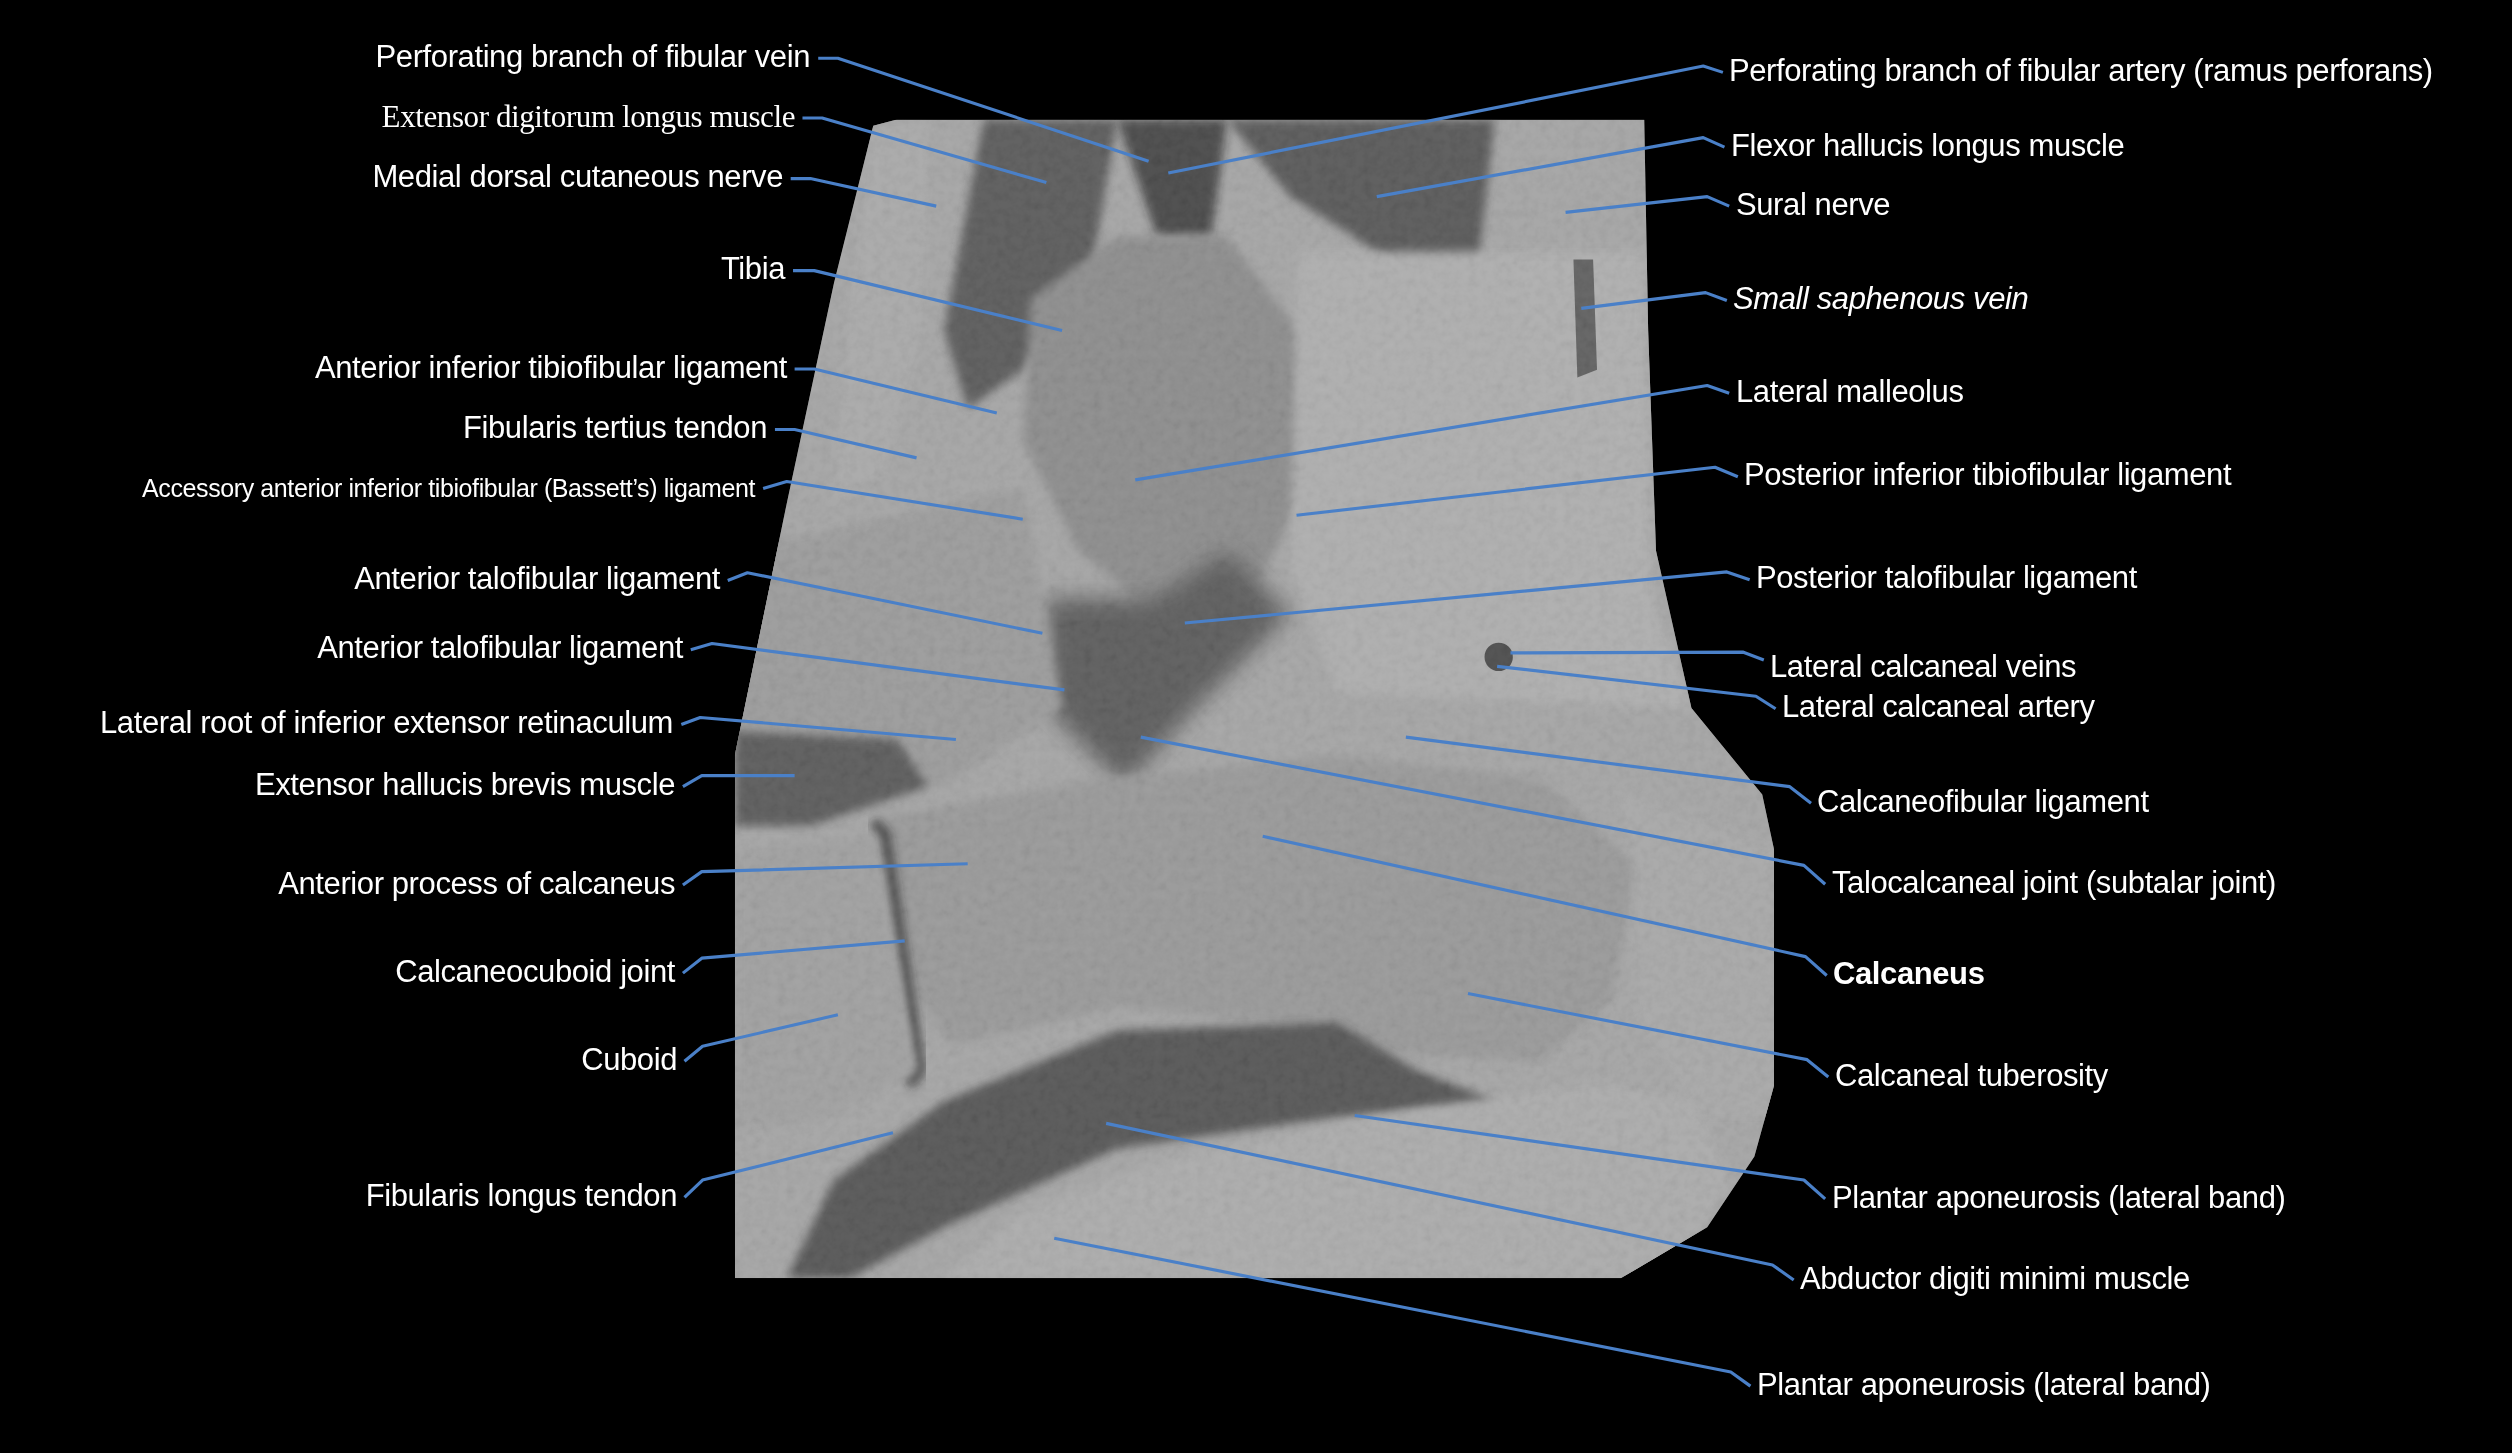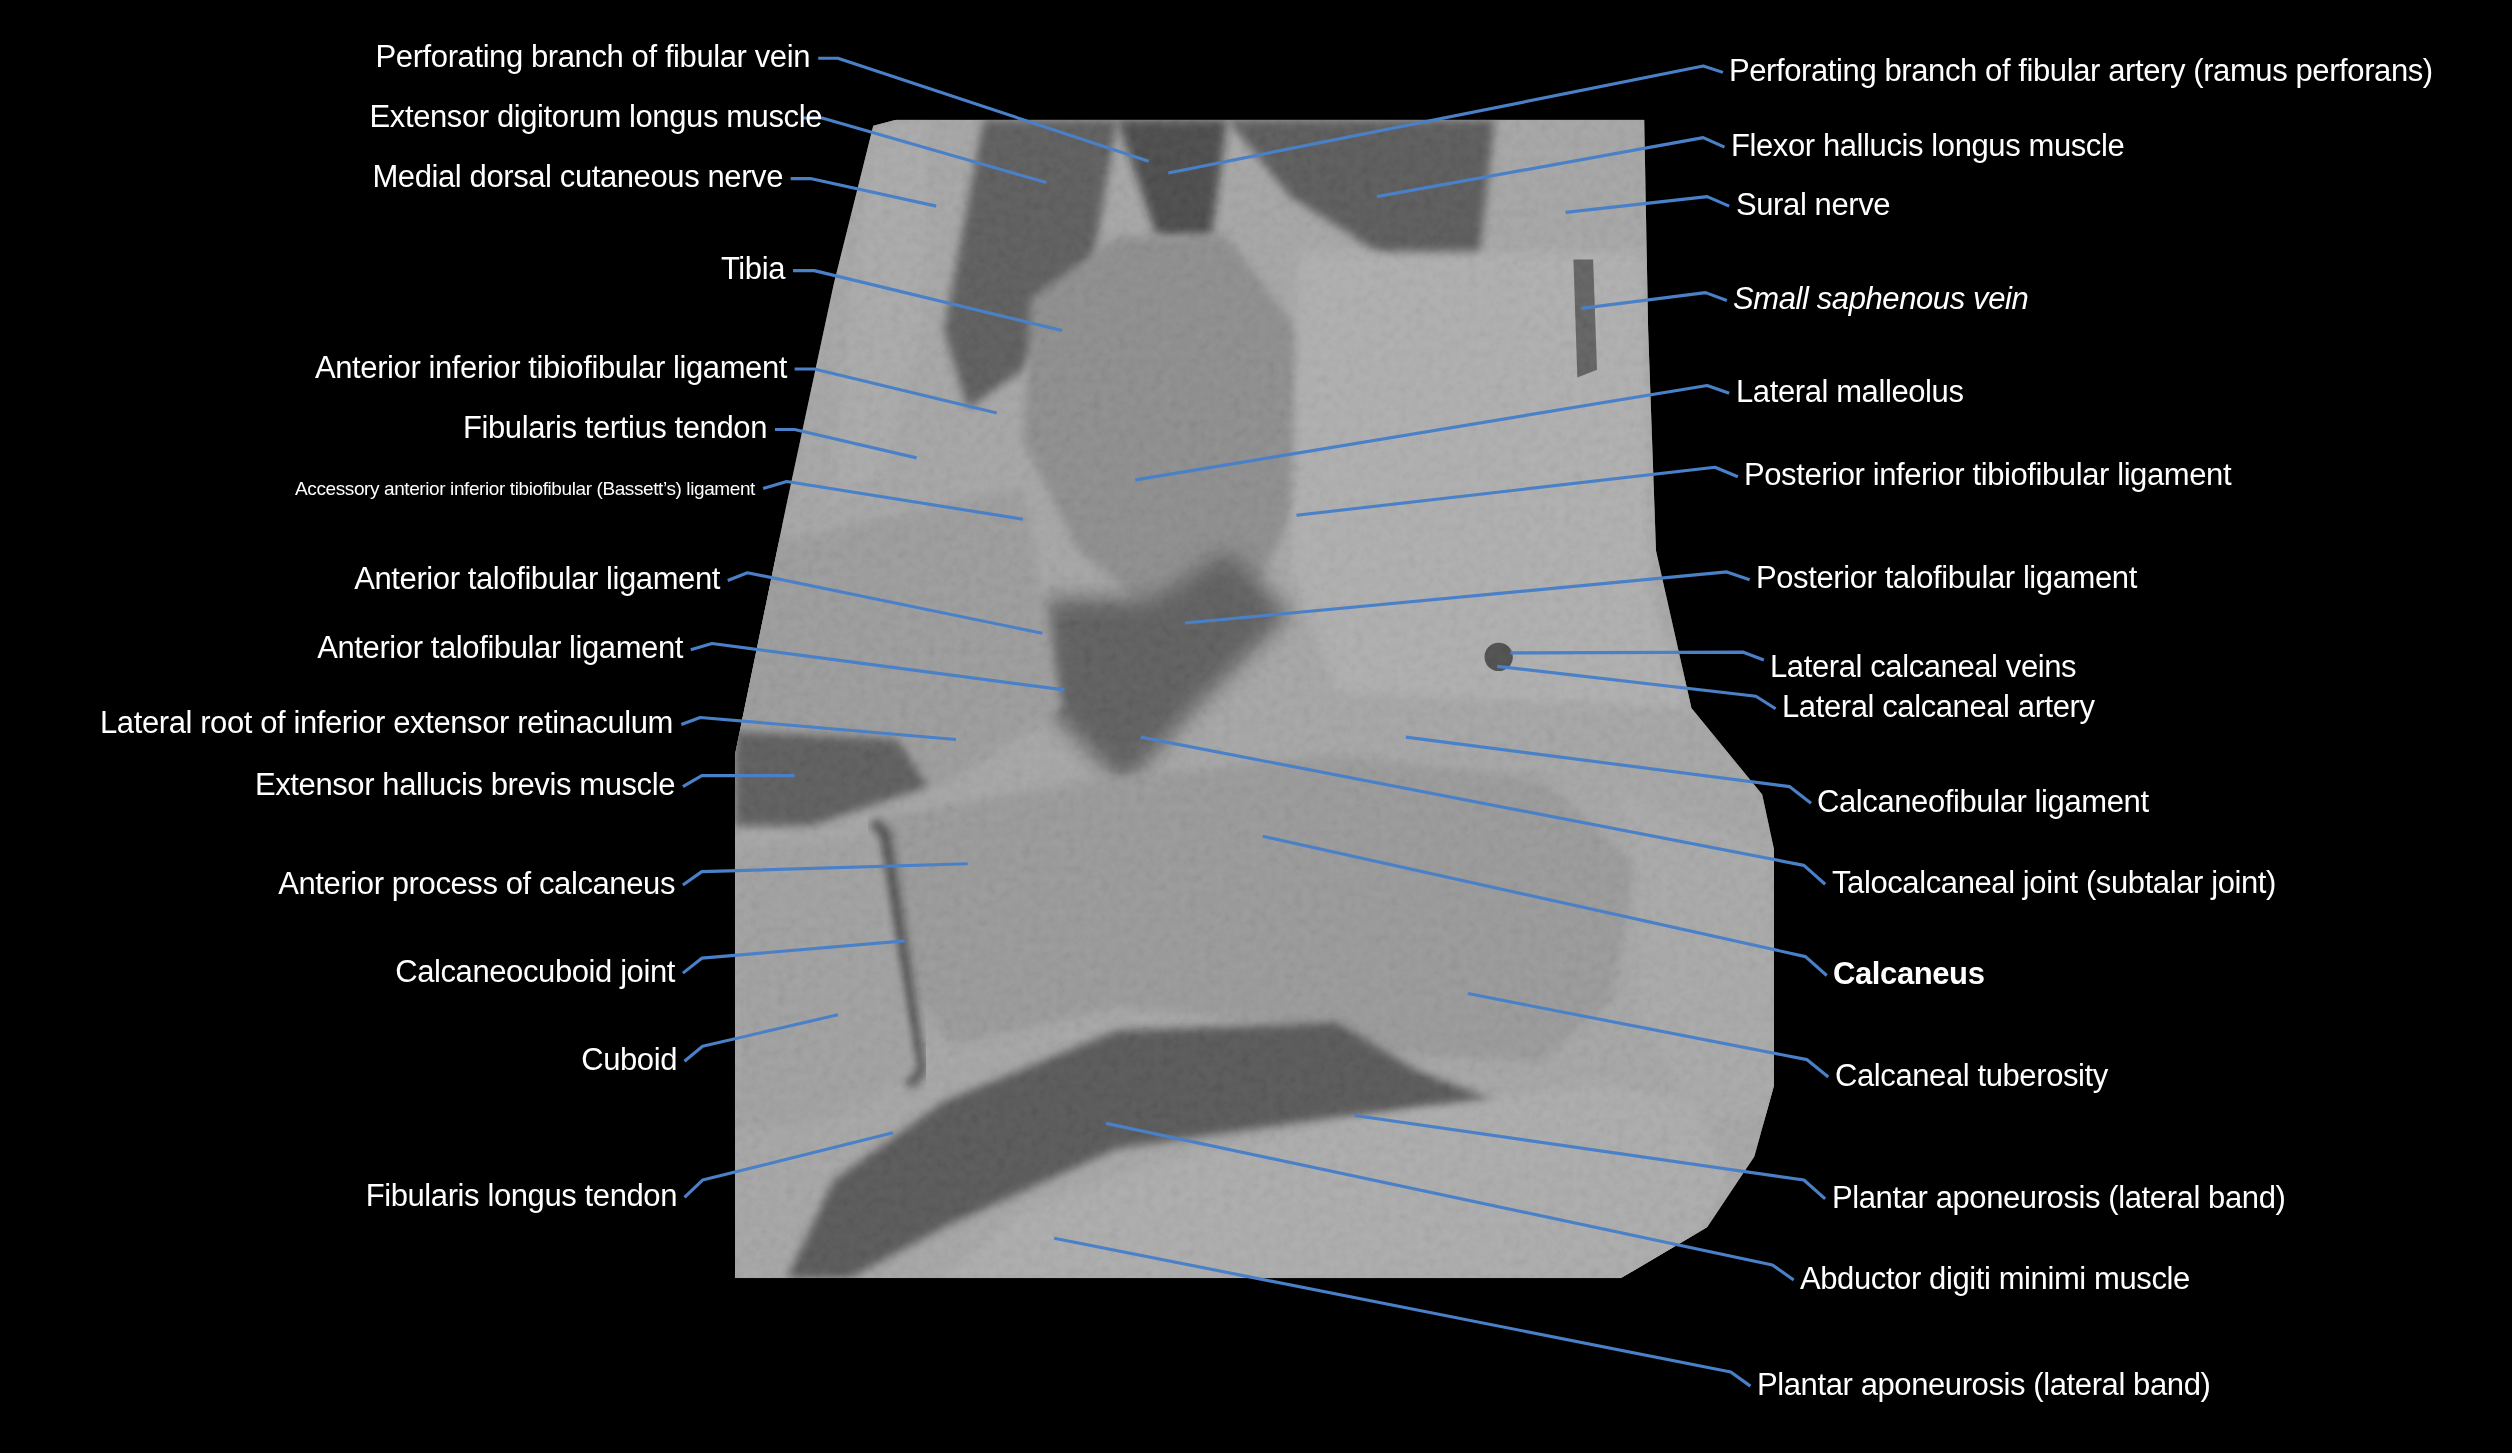--- a/index.html
+++ b/index.html
@@ -1,21 +1,21 @@
 <!DOCTYPE html>
 <html style="font-size:12.6px"><head>
 <meta charset="utf-8">
 <style>
   html, body { margin: 0; padding: 0; background: #000; }
   body { width: 2512px; height: 1453px; position: relative; overflow: hidden; font-family: "Liberation Sans", sans-serif; }
   #stage { position: absolute; left: 0; top: 0; width: 2355px; height: 1453px; background: #000; }
   #mri { position: absolute; left: 0; top: 0; width: 2512px; height: 1453px; }
   #leaders { position: absolute; left: 0; top: 0; width: 2512px; height: 1453px; pointer-events: none; }
   .label { position: absolute; color: #ffffff; font-size: 31px; line-height: 38px; white-space: nowrap; letter-spacing: -0.4px; }
-  .label.small { font-size: 19px; line-height: 31px; }
+  .label.small { font-size: 25px; line-height: 31px; }
   .label.left { text-align: right; transform: translateX(-100%); }
   .label.right { text-align: left; }
 </style>
 </head>
 <body>
 
 <div id="stage">
 
   <svg id="mri" viewBox="0 0 3193 1847" xmlns="http://www.w3.org/2000/svg">
     <defs>
@@ -109,21 +109,21 @@
       <polyline points="2320,1124 2293,1100 1450,937" fill="none" stroke="#4a80c8" stroke-width="4" stroke-linejoin="round"></polyline>
       <polyline points="2322,1240 2295,1216 1605,1063" fill="none" stroke="#4a80c8" stroke-width="4" stroke-linejoin="round"></polyline>
       <polyline points="2324,1369 2297,1347 1866,1263" fill="none" stroke="#4a80c8" stroke-width="4" stroke-linejoin="round"></polyline>
       <polyline points="2320,1524 2293,1500 1722,1418" fill="none" stroke="#4a80c8" stroke-width="4" stroke-linejoin="round"></polyline>
       <polyline points="2280,1627 2253,1608 1406,1428" fill="none" stroke="#4a80c8" stroke-width="4" stroke-linejoin="round"></polyline>
       <polyline points="2225,1762 2200,1744 1340,1574" fill="none" stroke="#4a80c8" stroke-width="4" stroke-linejoin="round"></polyline>
     </svg>
 
   <div id="labels">
       <div class="label left" style="left: 810px; top: 38px;">Perforating branch of fibular vein</div>
-      <div class="label left" style="left: 822px; top: 98px;">Extensor digitorum longus muscle</div>
+      <div class="label left" style="left: 795px; top: 98px; font-family: Liberation Serif, serif;">Extensor digitorum longus muscle</div>
       <div class="label left" style="left: 783px; top: 158px;">Medial dorsal cutaneous nerve</div>
       <div class="label left" style="left: 785px; top: 250px;">Tibia</div>
       <div class="label left" style="left: 787px; top: 349px;">Anterior inferior tibiofibular ligament</div>
       <div class="label left" style="left: 767px; top: 409px;">Fibularis tertius tendon</div>
       <div class="label left small" style="left: 755px; top: 473px;">Accessory anterior inferior tibiofibular (Bassett’s) ligament</div>
       <div class="label left" style="left: 720px; top: 560px;">Anterior talofibular ligament</div>
       <div class="label left" style="left: 683px; top: 629px;">Anterior talofibular ligament</div>
       <div class="label left" style="left: 673px; top: 704px;">Lateral root of inferior extensor retinaculum</div>
       <div class="label left" style="left: 675px; top: 766px;">Extensor hallucis brevis muscle</div>
       <div class="label left" style="left: 675px; top: 865px;">Anterior process of calcaneus</div>

